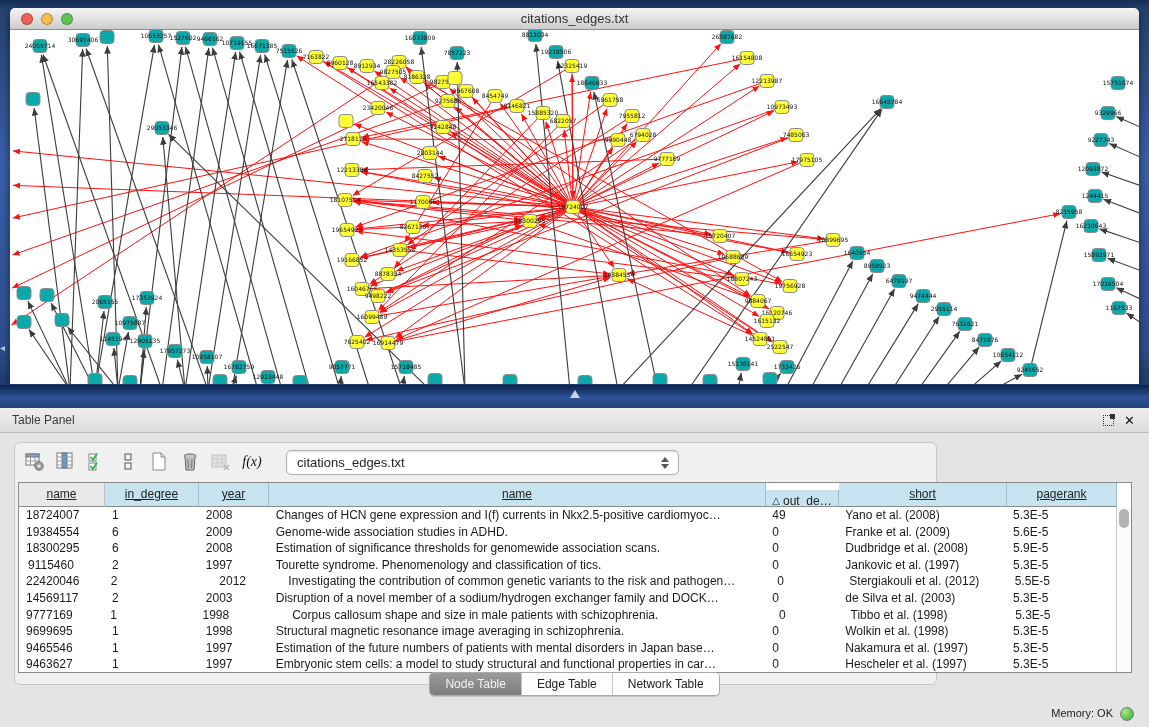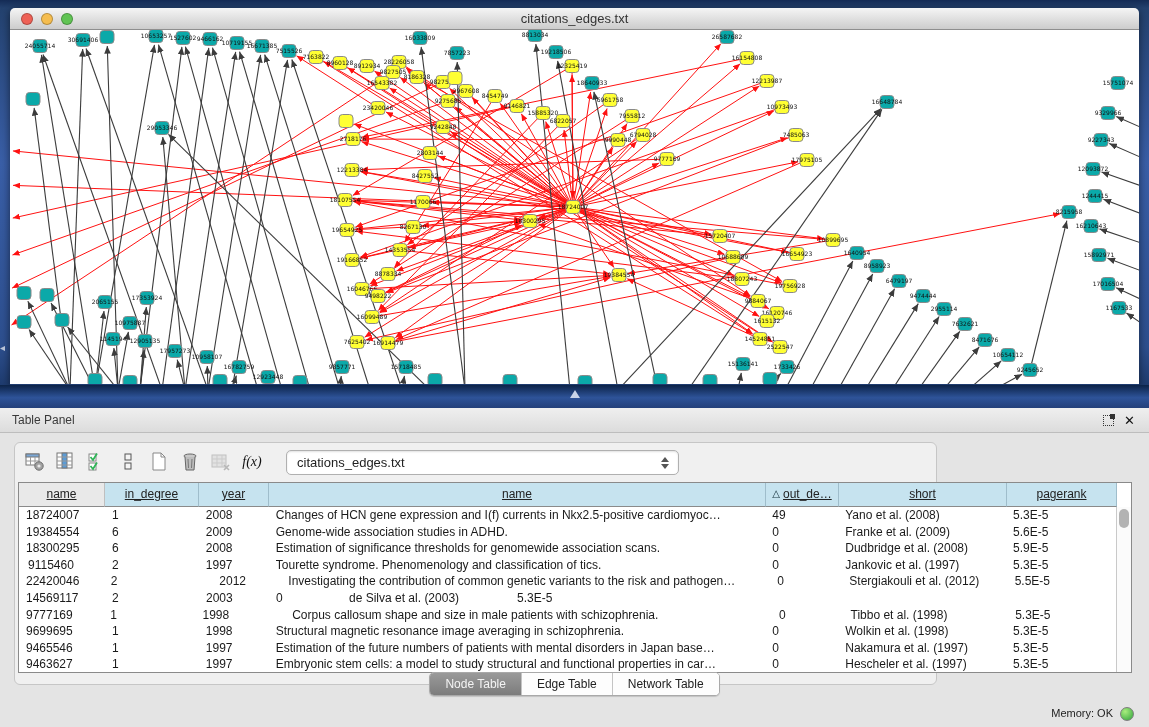--- a/index.html
+++ b/index.html
@@ -582,21 +582,21 @@
             <span class="arr-dn"></span>
         </span>
       </div>
 
       <div class="tbl">
         <div class="tbl-head" id="tbl-head">
             <div class="th" style="width: 86px;">name</div>
             <div class="th" style="width: 94px;">in_degree</div>
             <div class="th" style="width: 70px;">year</div>
             <div class="th" style="width: 497px;">name</div>
-            <div class="th" style="width: 73px;"><span class="sort-tri">△</span>out_de…</div>
+            <div class="th" style="width: 73px; margin-top: 7px;"><span class="sort-tri">△</span>out_de…</div>
             <div class="th" style="width: 168px;">short</div>
             <div class="th" style="width: 110px;">pagerank</div>
           </div>
         <div class="tbl-body" id="tbl-body">
             <div class="tbl-row">
               <div class="td" style="width: 86px;">18724007</div>
               <div class="td" style="width: 94px;">1</div>
               <div class="td" style="width: 70px;">2008</div>
               <div class="td" style="width: 497px;">Changes of HCN gene expression and I(f) currents in Nkx2.5-positive cardiomyoc…</div>
               <div class="td" style="width: 73px;">49</div>
@@ -636,20 +636,21 @@
               <div class="td" style="width: 70px; margin-left: 16px;">2012</div>
               <div class="td" style="width: 497px;">Investigating the contribution of common genetic variants to the risk and pathogen…</div>
               <div class="td" style="width: 73px;">0</div>
               <div class="td" style="width: 168px;">Stergiakouli et al. (2012)</div>
               <div class="td" style="width: 110px;">5.5E-5</div>
             </div>
             <div class="tbl-row">
               <div class="td" style="width: 86px;">14569117</div>
               <div class="td" style="width: 94px;">2</div>
               <div class="td" style="width: 70px;">2003</div>
+              <div class="td" style="width: 497px;">Disruption of a novel member of a sodium/hydrogen exchanger family and DOCK…</div>
               <div class="td" style="width: 73px;">0</div>
               <div class="td" style="width: 168px;">de Silva et al. (2003)</div>
               <div class="td" style="width: 110px;">5.3E-5</div>
             </div>
             <div class="tbl-row">
               <div class="td" style="width: 86px;">9777169</div>
               <div class="td" style="width: 94px;">1</div>
               <div class="td" style="width: 70px;">1998</div>
               <div class="td" style="width: 497px; margin-left: 21px;">Corpus callosum shape and size in male patients with schizophrenia.</div>
               <div class="td" style="width: 73px;">0</div>

